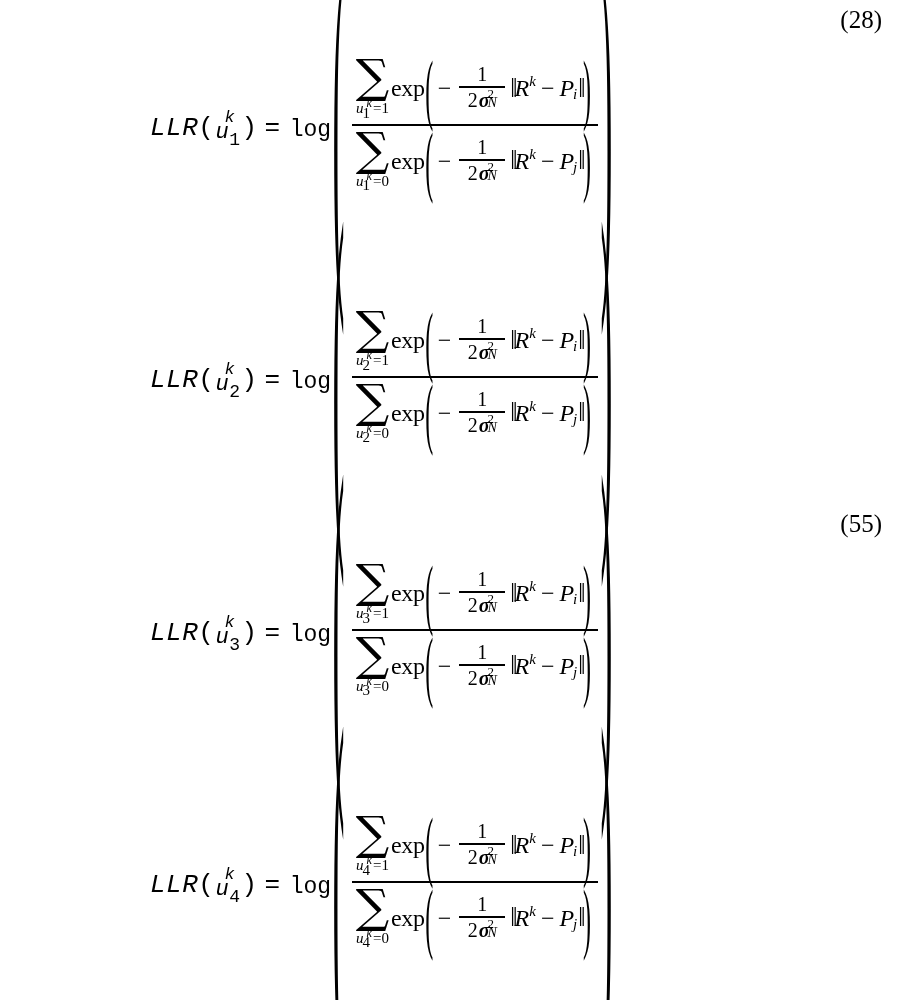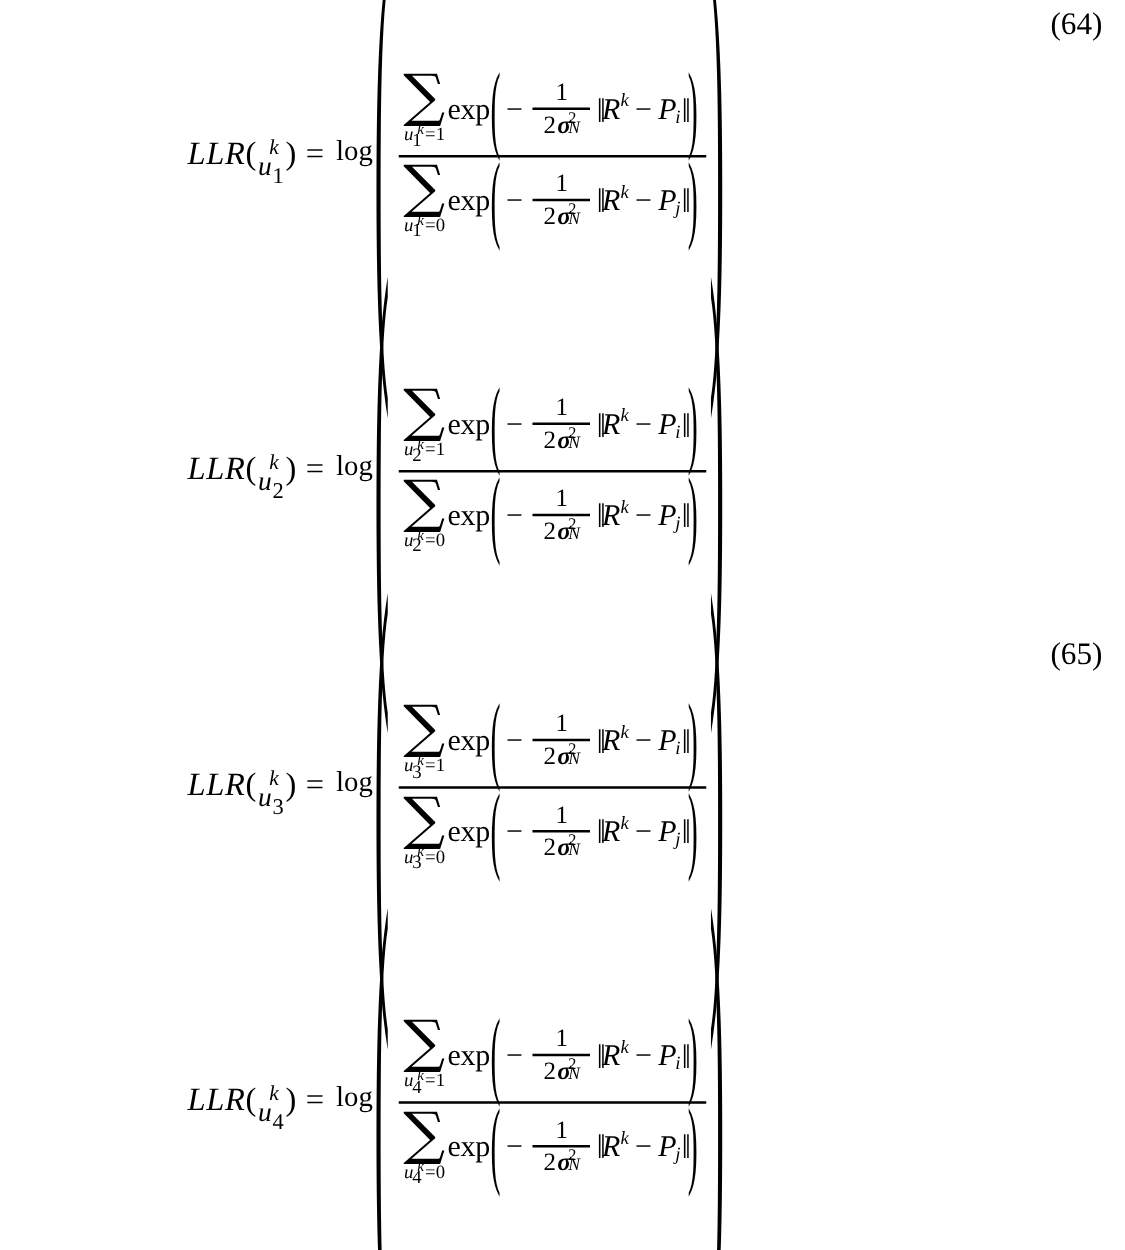--- a/index.html
+++ b/index.html
@@ -36,25 +36,26 @@
     top: 0;
     height: 250px;
     display: flex;
     align-items: center;
     justify-content: flex-start;
   }
 
   
   .lhs {
     display: flex;
-    align-items: flex-start;
+    align-items: flex-end;
     font-style: italic;
     font-size: 26px;
     white-space: nowrap;
     letter-spacing: .5px;
+    font-family: Liberation Mono, monospace;
   }
   .llr-name { font-style: italic; }
   .paren-plain { font-style: normal; font-size: 26px; }
 
   
   .uvar {
     display: inline-flex;
     flex-direction: column;
     align-items: flex-start;
     line-height: .95;
@@ -330,21 +331,21 @@
   }
 </style>
 </head>
 <body>
 
 <div class="page">
 
   <div id="eq-container">
   <div class="eq-block" style="top: 0px;">
 
-    <div class="eqnum" style="top: 6px;">(64)</div>
+    <div class="eqnum" style="top: 6px;">(28)</div>
 
     <div class="eq-row">
 
       <span class="lhs">
         <span class="llr-name">LLR</span>
             <span class="paren-plain">(</span>
             <span class="uvar">
               <span class="sup">k</span>
               <span class="base">
                 <span class="u">u</span>
@@ -462,21 +463,21 @@
 
       <span class="bigparen-wrap">
         <span class="bigparen">)</span>
       </span>
 
     </div>
   </div>
 
   <div class="eq-block" style="top: 252px;">
 
-    <div class="eqnum" style="top: 258px;">(65)</div>
+    <div class="eqnum" style="top: 258px;">(55)</div>
 
     <div class="eq-row">
 
       <span class="lhs">
         <span class="llr-name">LLR</span>
             <span class="paren-plain">(</span>
             <span class="uvar">
               <span class="sup">k</span>
               <span class="base">
                 <span class="u">u</span>

